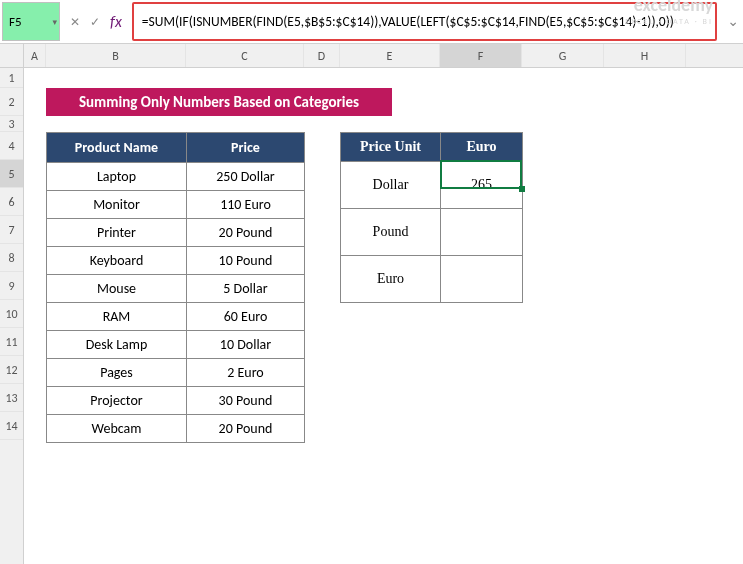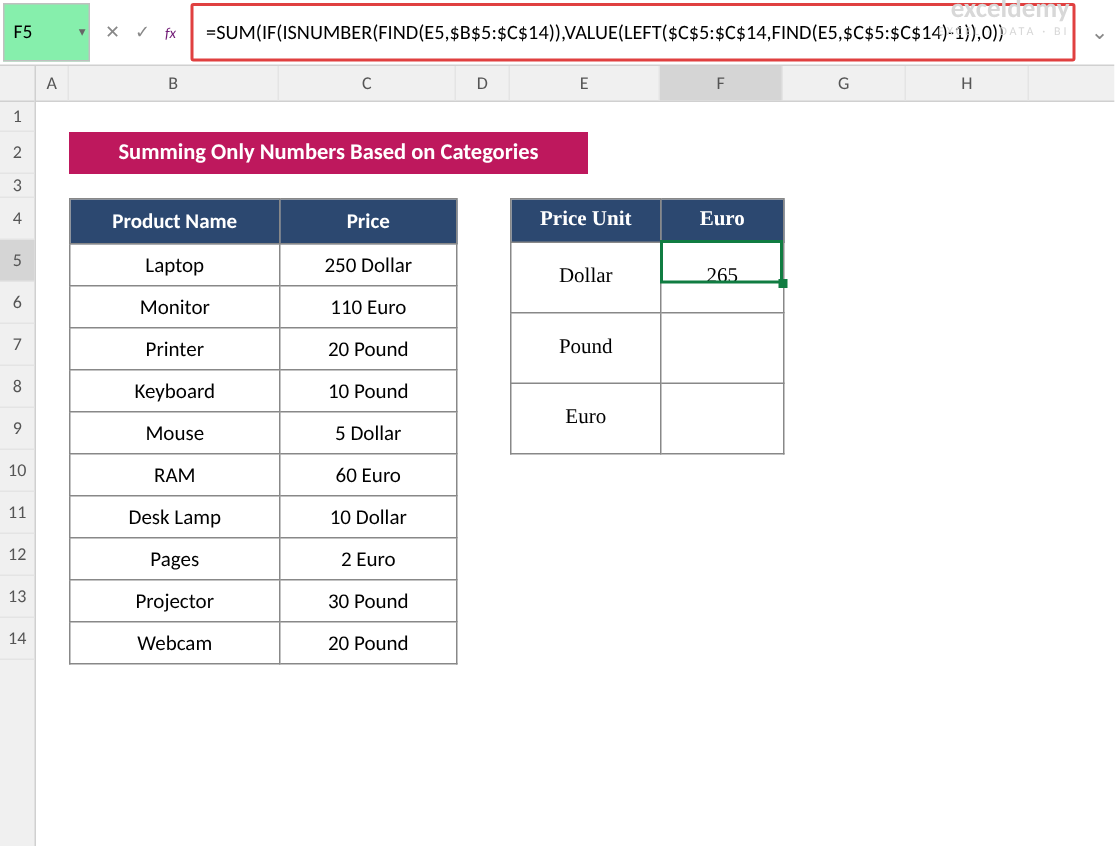--- a/index.html
+++ b/index.html
@@ -3,21 +3,21 @@
   <meta charset="utf-8">
   <style>
     * { box-sizing: border-box; margin: 0; padding: 0; }
     body { font-family: Calibri, Arial, sans-serif; font-size: 14px; background: #fff; width: 743px; height: 564px; overflow: hidden; position: relative; }
     
     .name-box-area { display: flex; align-items: stretch; height: 44px; border-bottom: 1px solid #d0d0d0; }
     .name-box { width: 58px; border: 1px solid #c0c0c0; display: flex; align-items: center; padding: 0 6px; font-size: 13px; margin: 2px; background: #86efac; position: relative; }
     .name-box-dd { position: absolute; right: 2px; color: #666; font-size: 9px; }
     .fx-controls { display: flex; align-items: center; padding: 0 4px; gap: 2px; }
     .fx-btn { width: 18px; height: 18px; display: flex; align-items: center; justify-content: center; color: #888; font-size: 12px; }
-    .fx-label { font-style: italic; font-size: 10px; color: #701a75; margin: 0 4px; }
+    .fx-label { font-style: italic; font-size: 16px; color: #701a75; margin: 0 4px; }
     .formula-bar { flex: 1; border: 2px solid #e04040; border-radius: 2px; padding: 3px 8px; font-size: 13.5px; line-height: 1.3; color: #000; display: flex; align-items: center; margin: 2px 6px 2px 2px; }
     .formula-expand { width: 20px; display: flex; align-items: center; justify-content: center; color: #888; }
     
     .grid-area { display: flex; height: calc(100% - 44px); }
     .row-headers { width: 24px; background: #f0f0f0; border-right: 1px solid #d0d0d0; }
     .corner { height: 24px; border-bottom: 1px solid #d0d0d0; }
     .row-h { height: 28px; border-bottom: 1px solid #e4e4e4; display: flex; align-items: center; justify-content: center; font-size: 12px; color: #555; }
     .row-h.r1 { height: 20px; }
     .row-h.r3 { height: 16px; }
     .row-h.sel { background: #d5d5d5; }

